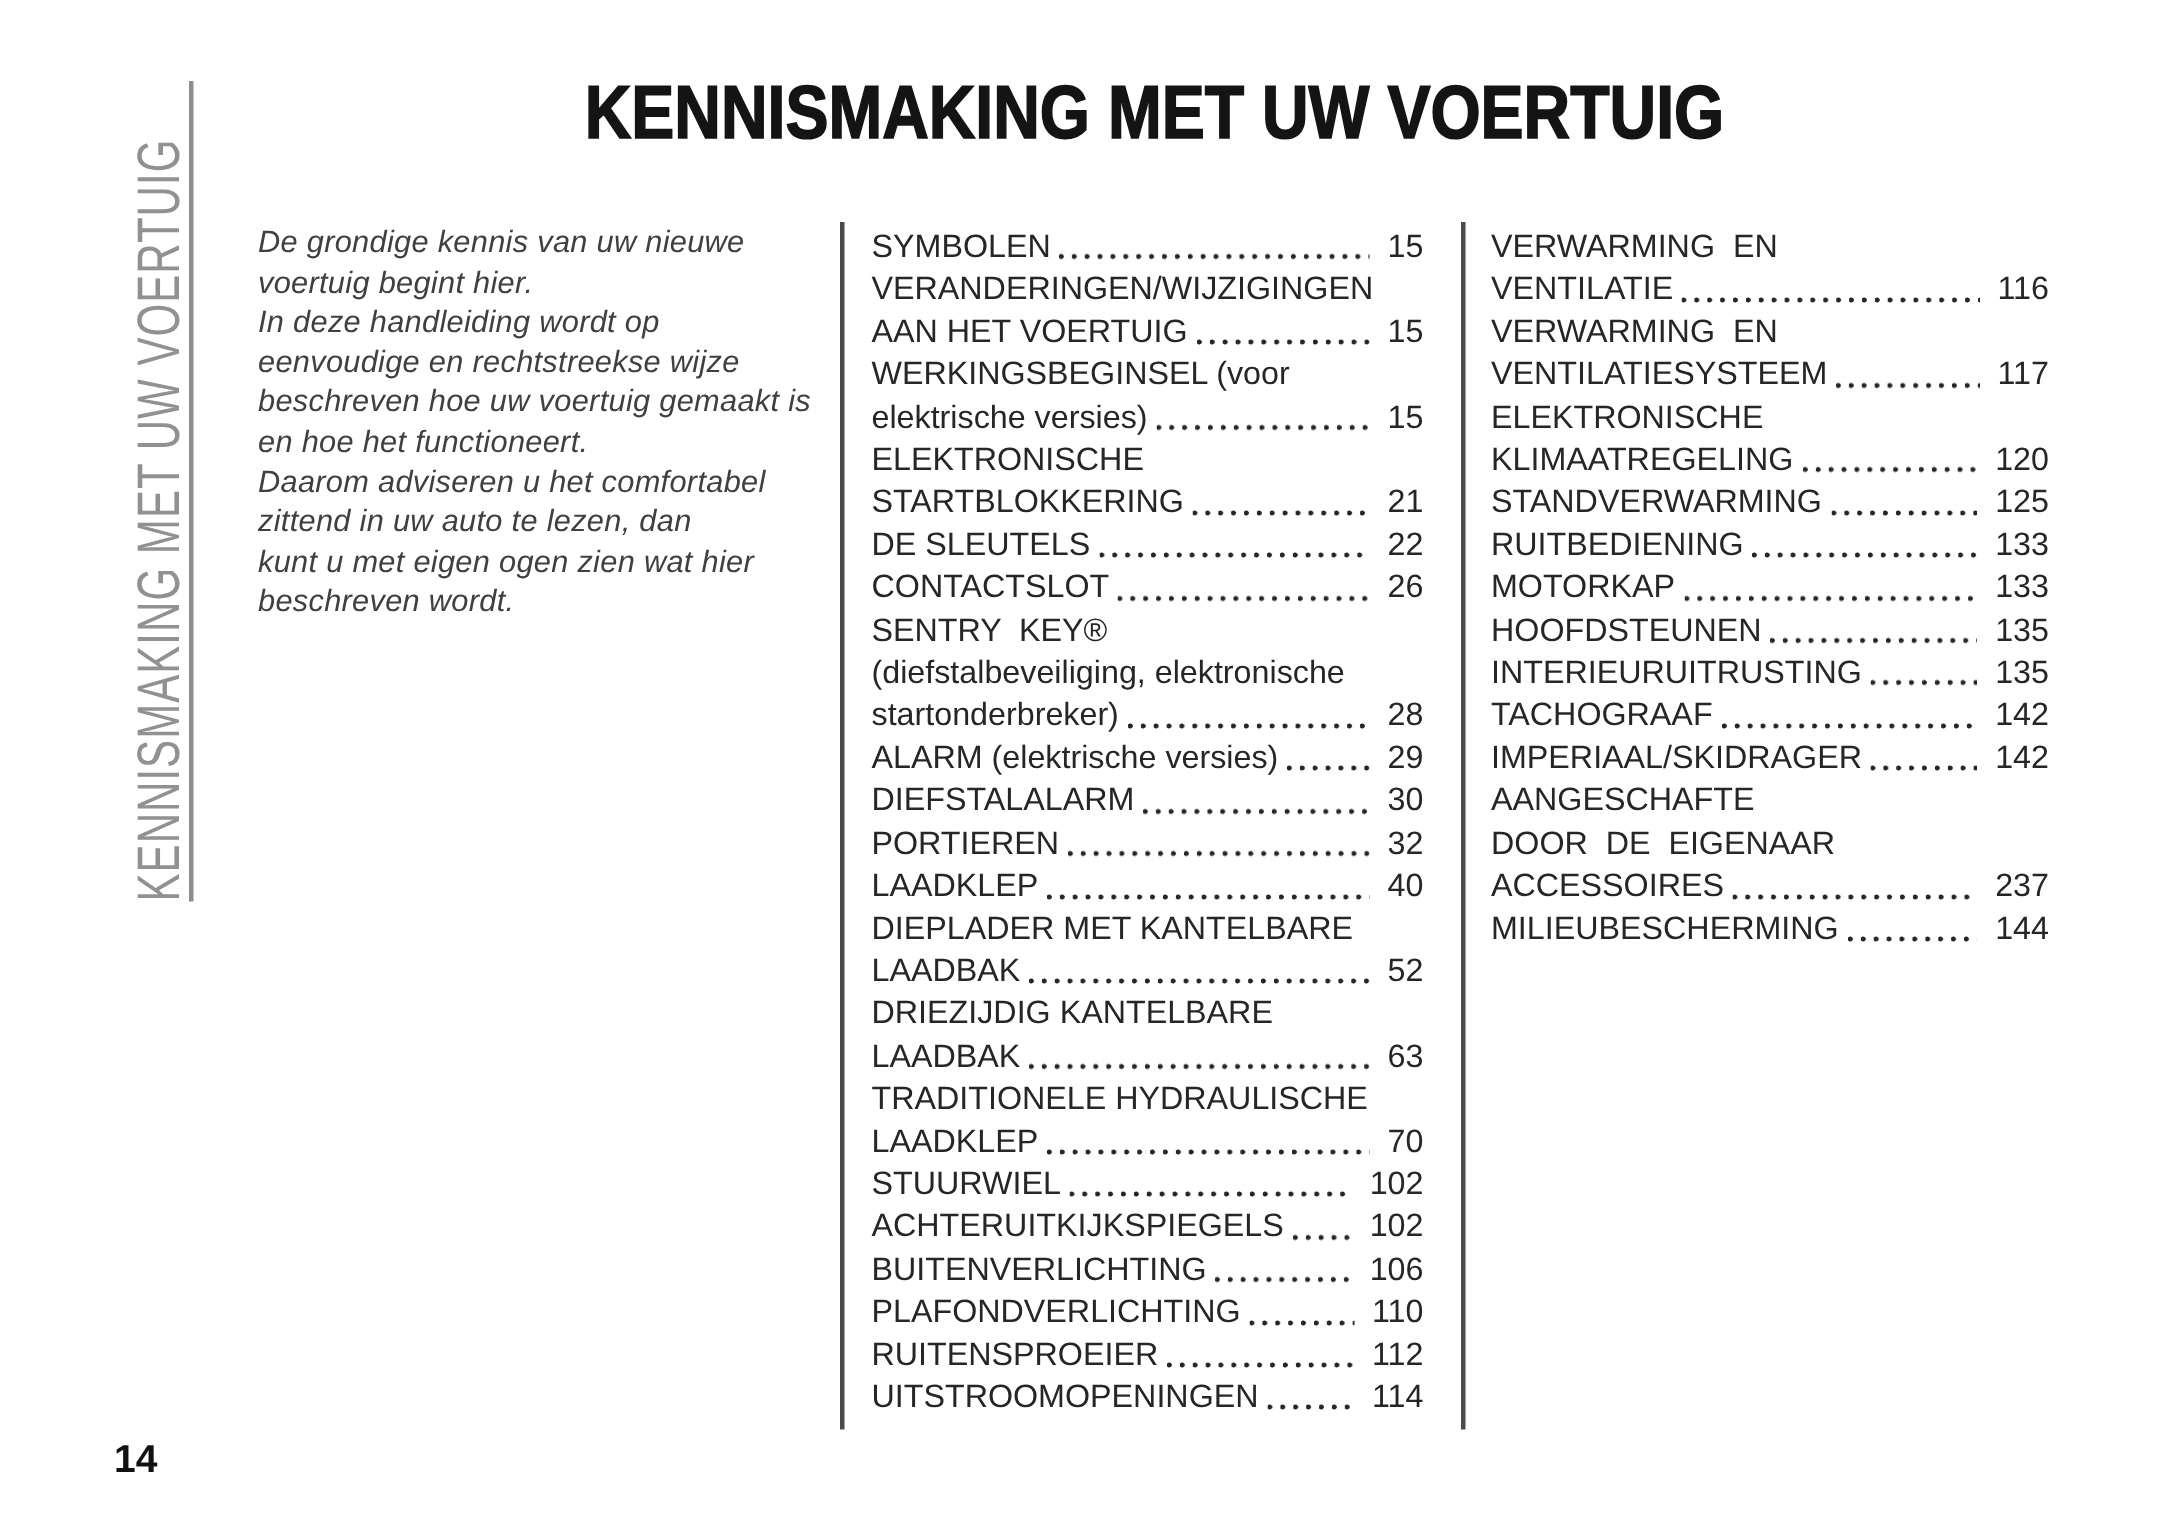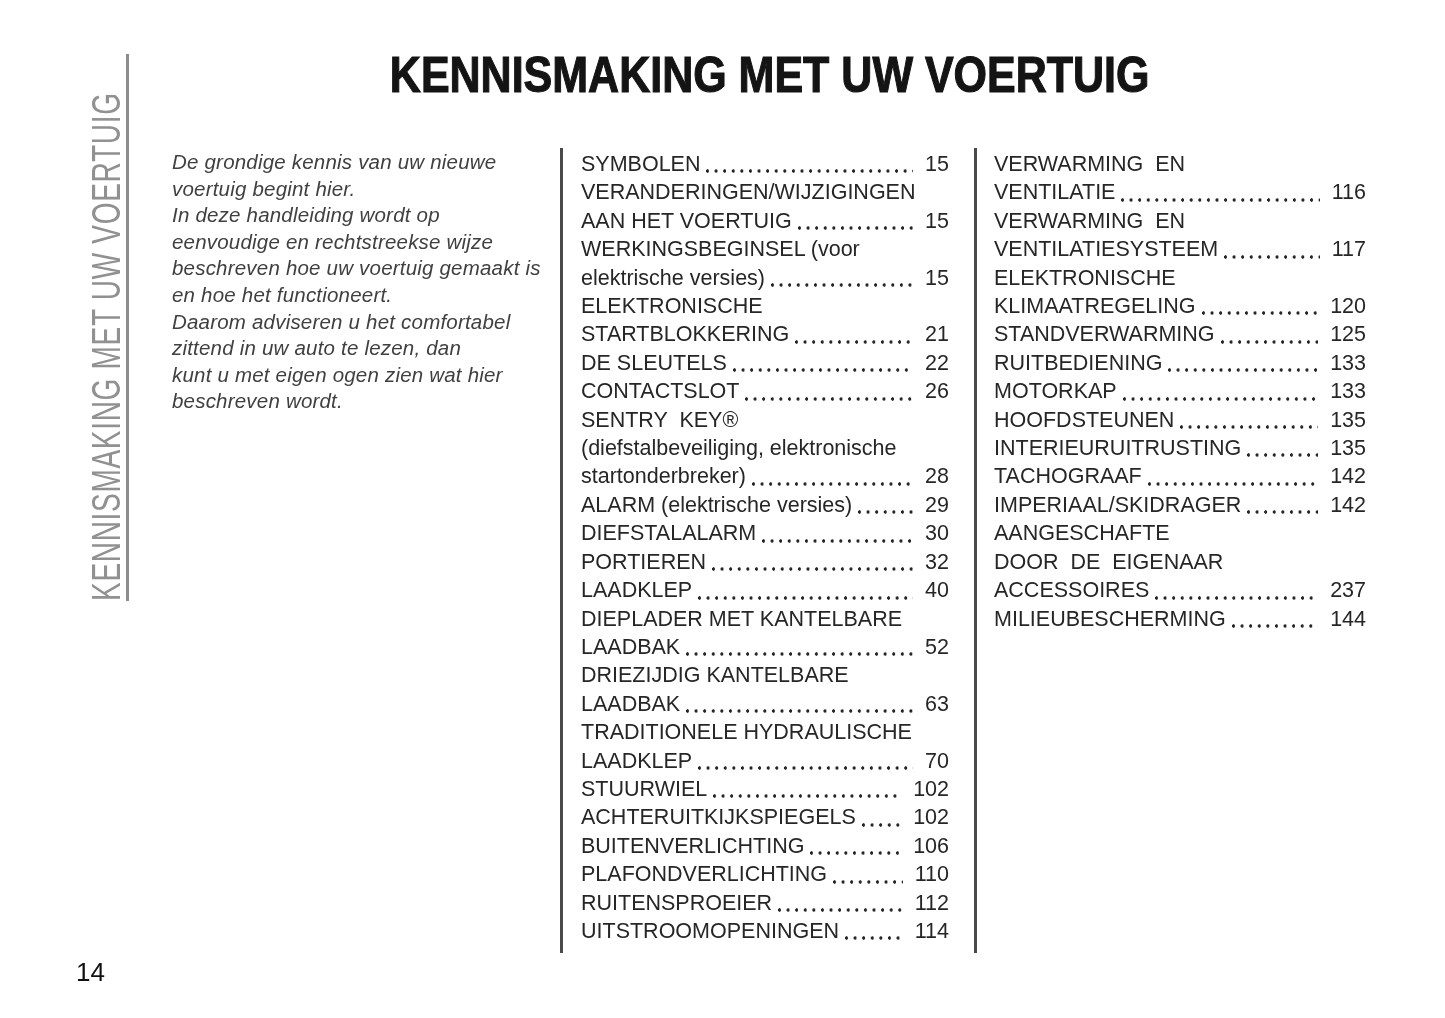--- a/index.html
+++ b/index.html
@@ -56,21 +56,21 @@
     margin:0 12px 5px 6px;
     background-image:radial-gradient(circle at 1.5px 2px, #262626 1.45px, transparent 1.9px);
     background-size:8.6px 4px; background-repeat:repeat-x;
     min-width:10px;
   }
   .toc-page { flex:0 0 auto; text-align:center; }
 
   
   .page-number {
     position:absolute; left:76px; top:957px;
-    font-size:26px; font-weight:normal; color:#111111;
+    font-size:26px; font-weight:bold; color:#111111;
   }
 </style>
 </head>
 <body>
 
 <div class="page">
 
   <div class="sidebar-rule"></div>
   <div class="sidebar-label">KENNISMAKING MET UW VOERTUIG</div>
 

